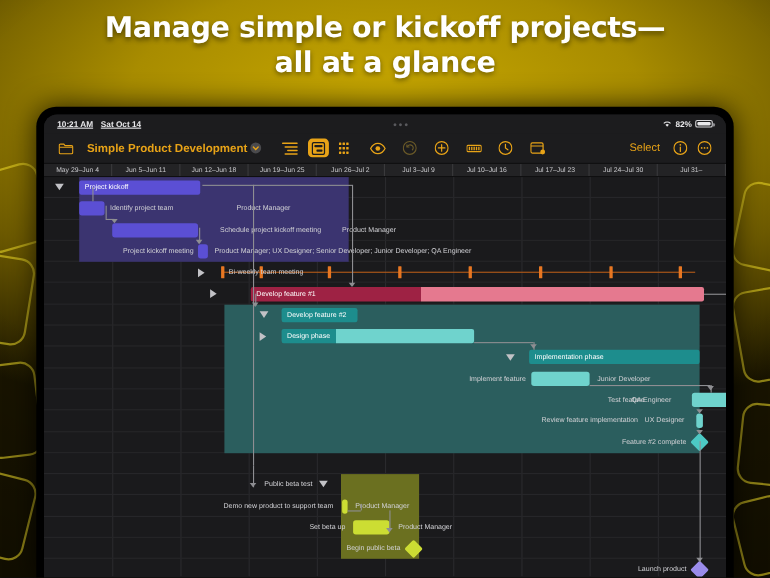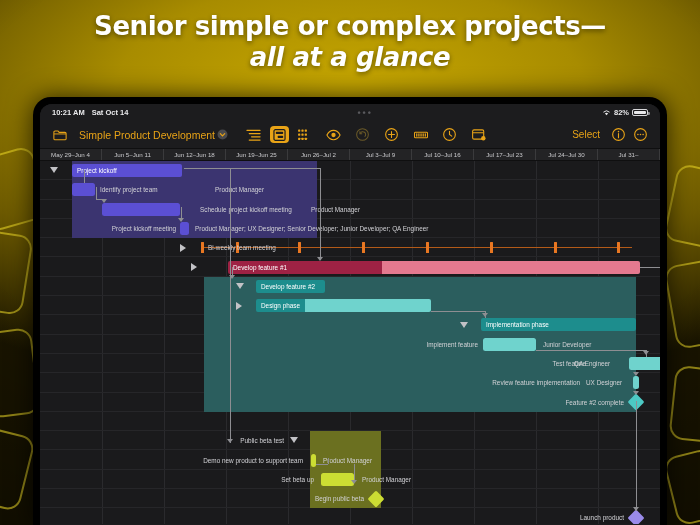--- a/index.html
+++ b/index.html
@@ -40,21 +40,21 @@
     position: absolute; left: 0; right: 0; top: 11px;
     text-align: center;
     color: #ffffff;
     font-family: "DejaVu Sans", sans-serif;
     font-weight: bold;
     font-size: 26px;
     line-height: 31px;
     letter-spacing: -0.4px;
     text-shadow: 0 2px 5px rgba(0,0,0,0.45);
   }
-  #headline .l2 { display: block; font-style: italic; }
+  #headline .l2 { display: block; }
 
   
   #device {
     position: absolute;
     left: 33px; top: 97px;
     width: 634px; height: 430px;
     background: #000;
     border-radius: 18px 18px 0 0;
     box-shadow: 0 0 26px rgba(0,0,0,0.75);
     padding: 7px 7px 0 7px;
@@ -71,21 +71,21 @@
   
   #status-bar {
     height: 17px;
     display: flex; align-items: center;
     padding: 0 12px;
     color: #e8e8ea;
     font-size: 7.5px;
     font-weight: bold;
     background: #1c1c1e;
   }
-  #status-left { display: flex; gap: 7px; }
+  #status-left { display: flex; gap: 7px; text-decoration: underline; }
   #status-center { flex: 1; text-align: center; color: #5a5a5e; letter-spacing: 2px; font-size: 9px; line-height: 6px; }
   #status-right { display: flex; align-items: center; gap: 3px; }
   .batt-shell {
     width: 16px; height: 7.5px;
     border: 1px solid #d8d8da; border-radius: 2px;
     position: relative; display: inline-block;
   }
   .batt-shell::after {
     content: ''; position: absolute; right: -2.5px; top: 2px;
     width: 1.5px; height: 3.5px; background: #8a8a8e; border-radius: 0 1px 1px 0;
@@ -95,21 +95,21 @@
   
   #toolbar {
     height: 27px;
     display: flex; align-items: center;
     padding: 0 9px;
     background: #1c1c1e;
     color: #e8a317;
     gap: 0;
   }
   #doc-title {
-    font-size: 10.5px; font-weight: normal; color: #e8a317;
+    font-size: 10.5px; font-weight: bold; color: #e8a317;
     margin-left: 8px; white-space: nowrap;
   }
   .tb-icon {
     width: 22px; height: 20px;
     display: flex; align-items: center; justify-content: center;
     color: #e8a317;
   }
   .tb-icon.dim { color: #6b5a28; }
   .tb-icon.active {
     background: #e8a317; border-radius: 4px; color: #1c1c1e; width: 19px; height: 17px;
@@ -209,21 +209,21 @@
   <div class="deco-shape" id="deco-2"></div>
   <div class="deco-shape" id="deco-3"></div>
   <div class="deco-shape" id="deco-4"></div>
   <div class="deco-shape" id="deco-5"></div>
   <div class="deco-shape" id="deco-6"></div>
   <div class="deco-shape" id="deco-7"></div>
   <div class="deco-shape" id="deco-8"></div>
 </div>
 
 <div id="headline">
-  <span>Senior simple or complex projects—</span>
+  <span>Manage simple or kickoff projects—</span>
   <span class="l2">all at a glance</span>
 </div>
 
 <div id="device">
   <div id="screen">
 
     <div id="status-bar">
       <div id="status-left">
         <span>10:21 AM</span>
         <span>Sat Oct 14</span>

